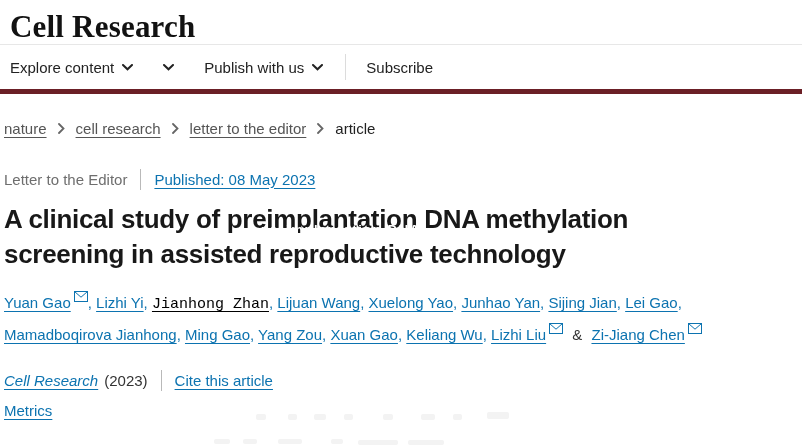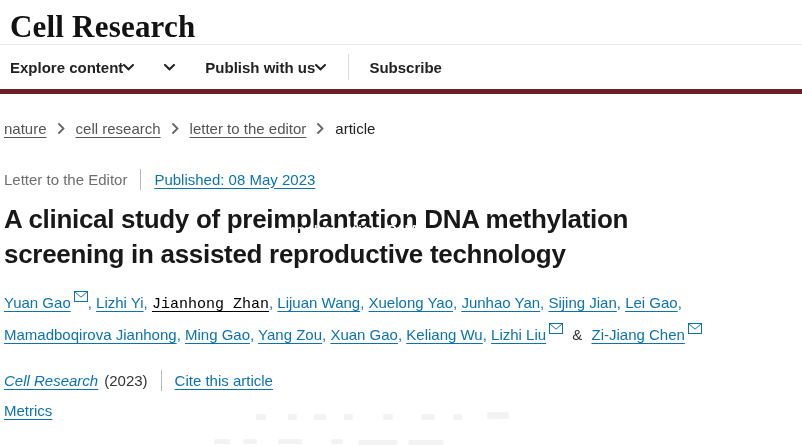--- a/index.html
+++ b/index.html
@@ -6,21 +6,21 @@
   body{
     width:802px;height:445px;overflow:hidden;position:relative;
     background:#ffffff;color:#222;
     font-family:"Liberation Sans",sans-serif;
     -webkit-font-smoothing:antialiased;
   }
   
   .logo-row{padding:9px 0 0 10px;height:44px;box-sizing:border-box}
   .logo{font-family:"Liberation Serif","DejaVu Serif",serif;font-size:31px;font-weight:700;color:#121212;cursor:pointer;letter-spacing:.2px}
   .nav-row{border-top:1px solid #e7e7e7;height:44px;display:flex;align-items:center;padding-left:10px}
-  .nav-item{font-weight:700;font-size:15px;color:#222;display:inline-flex;align-items:center;margin-right:30px;cursor:pointer;white-space:nowrap}
+  .nav-item{font-weight:400;font-size:15px;color:#222;display:inline-flex;align-items:center;gap:8px;margin-right:30px;cursor:pointer;white-space:nowrap}
   .nav-divider{width:1px;height:26px;background:#dcdcdc;margin:0 20px 0 -8px}
   .maroon-bar{height:5px;width:100%}
   
   .content{padding:0 4px;position:relative}
   .breadcrumb{margin-top:24px;font-size:15px;color:#555;display:flex;align-items:center;gap:11px;line-height:21px}
   .crumb-link{color:#555;text-decoration:underline;text-underline-offset:3px;cursor:pointer;white-space:nowrap}
   .crumb-current{color:#222}
   .crumb-sep{display:inline-flex;align-items:center}
   .meta-row{margin-top:30px;display:flex;align-items:center;font-size:15px;color:#6e6e6e;line-height:20px}
   .meta-divider{width:1px;height:21px;background:#b9b9b9;margin:0 13px}

